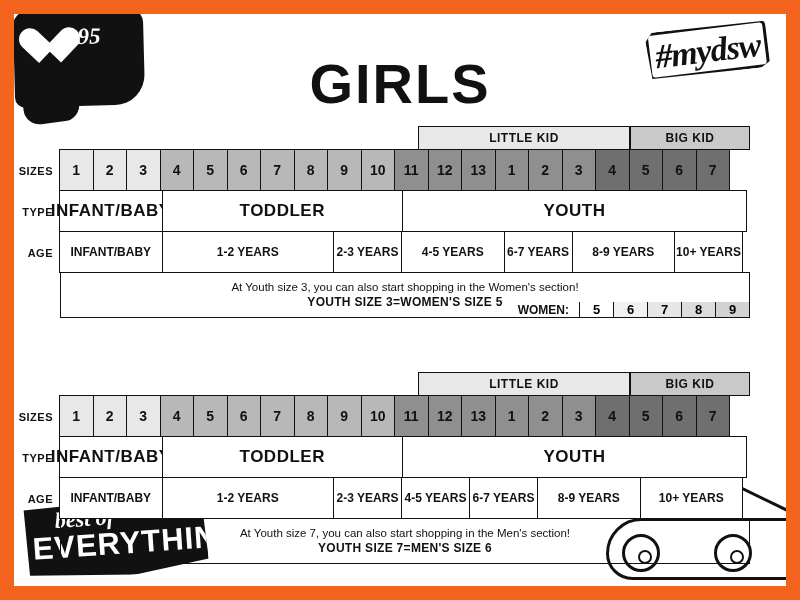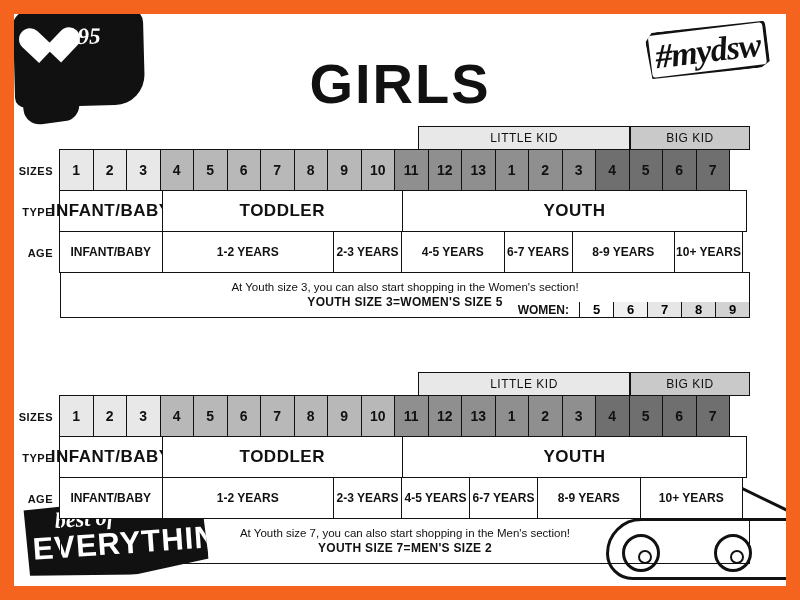--- a/index.html
+++ b/index.html
@@ -124,21 +124,21 @@
   
   .chart { position: absolute; left: 46px; width: 690px; }
   #girls-chart { top: 112px; }
   #boys-chart  { top: 358px; }
 
   .kidbar { position:relative; height: 24px; }
   .kidbar .cell {
     position:absolute; top:0; height:24px;
     border: 1px solid #111;
     display:flex; align-items:center; justify-content:center;
-    font-size: 12px; font-weight:normal; letter-spacing:.5px; color:#111;
+    font-size: 12px; font-weight:bold; letter-spacing:.5px; color:#111;
   }
   .kidbar .little { left: 358px; width: 212px; background:#e8e8e8; }
   .kidbar .big    { left: 570px; width: 120px; background:#c9c9c9; }
 
   .row { position:relative; height: 41px; display:flex; }
   .rowlabel {
     position:absolute; left: -46px; top:0; width: 44px; height:100%;
     display:flex; align-items:center; justify-content:flex-end;
     font-size: 11px; font-weight:bold; letter-spacing:.5px; color:#111;
     padding-right: 5px;
@@ -299,17 +299,17 @@
     <div class="cellbox" style="width: 103.5px; background: rgb(255, 255, 255);">INFANT/BABY</div>
         <div class="cellbox" style="width: 172.5px; background: rgb(255, 255, 255);">1-2 YEARS</div>
         <div class="cellbox" style="width: 69px; background: rgb(255, 255, 255);">2-3 YEARS</div>
         <div class="cellbox" style="width: 69px; background: rgb(255, 255, 255);">4-5 YEARS</div>
         <div class="cellbox" style="width: 69px; background: rgb(255, 255, 255);">6-7 YEARS</div>
         <div class="cellbox" style="width: 103.5px; background: rgb(255, 255, 255);">8-9 YEARS</div>
         <div class="cellbox" style="width: 103.5px; background: rgb(255, 255, 255);">10+ YEARS</div>
       </div>
     <div class="note">
       <div class="n1">At Youth size 7, you can also start shopping in the Men's section!</div>
-      <div class="n2">YOUTH SIZE 7=MEN'S SIZE 2</div>
+      <div class="n2">YOUTH SIZE 7=MEN'S SIZE 6</div>
     </div>
   </div>
 
 </div>
 
 </body></html>

